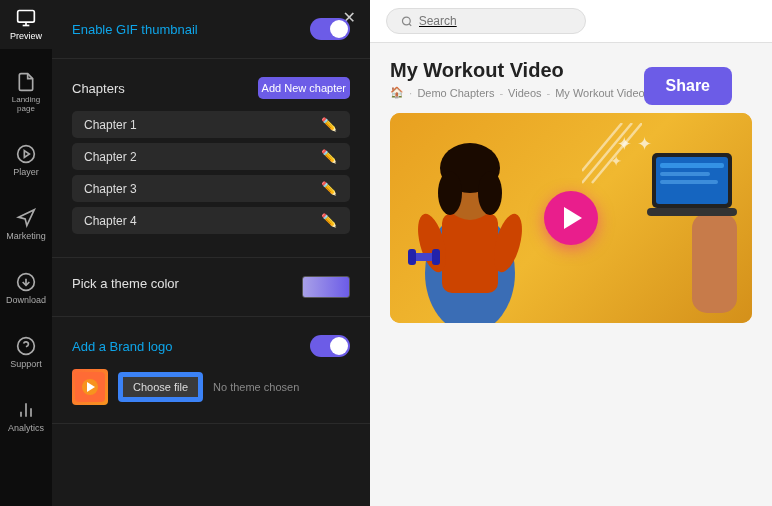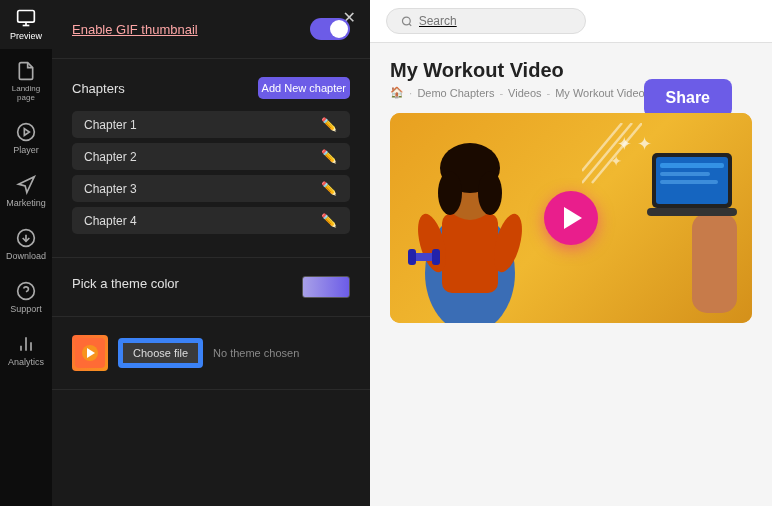--- a/index.html
+++ b/index.html
@@ -6,21 +6,21 @@
     body { font-family: -apple-system, BlinkMacSystemFont, 'Segoe UI', sans-serif; background: #1a1a2e; display: flex; width: 772px; height: 506px; overflow: hidden; }
 
     
     .sidebar {
       width: 52px;
       background: #0d0d0d;
       display: flex;
       flex-direction: column;
       align-items: center;
       padding-top: 0;
-      gap: 4px;
+      gap: 15px;
       flex-shrink: 0;
     }
     .sidebar-item {
       display: flex;
       flex-direction: column;
       align-items: center;
       justify-content: center;
       width: 100%;
       padding: 8px 4px;
       color: #aaa;
@@ -54,23 +54,22 @@
     .panel-section {
       padding: 18px 20px;
       border-bottom: 1px solid #2a2a2a;
     }
     .toggle-row {
       display: flex;
       align-items: center;
       justify-content: space-between;
     }
     .toggle-label {
-      color: #fca5a5;
+      color: #0ea5e9;
       font-size: 13px;
-      text-decoration: underline;
     }
     .toggle {
       width: 40px;
       height: 22px;
       background: #6c5ce7;
       border-radius: 11px;
       position: relative;
       cursor: pointer;
       flex-shrink: 0;
     }
@@ -237,21 +236,21 @@
       margin-bottom: 14px;
     }
     .breadcrumb-link {
       color: #888;
       cursor: pointer;
     }
     .breadcrumb-sep { color: #bbb; }
     .share-btn {
       position: absolute;
       right: 20px;
-      top: 20px;
+      top: 8px;
       background: #6c5ce7;
       color: #fff;
       border: none;
       border-radius: 8px;
       padding: 10px 22px;
       font-size: 16px;
       font-weight: 600;
       cursor: pointer;
     }
     .title-row {
@@ -399,20 +398,24 @@
   </div>
 
   <div class="panel-section">
     <div class="color-row">
       <span class="color-label">Pick a theme color</span>
       <div class="color-swatch"></div>
     </div>
   </div>
 
   <div class="panel-section">
+    <div class="brand-logo-row">
+      <span class="toggle-label">Add a Brand logo</span>
+      <div class="toggle"></div>
+    </div>
     <div class="file-row">
       <div class="logo-preview">
         <svg width="30" height="30" viewBox="0 0 30 30">
           <rect width="30" height="30" fill="#ff6b35" rx="4"></rect>
           <circle cx="15" cy="15" r="8" fill="#f7931e"></circle>
           <polygon points="12,10 20,15 12,20" fill="#fff"></polygon>
         </svg>
       </div>
       <button class="choose-file-btn">Choose file</button>
       <span class="no-file-text">No theme chosen</span>

